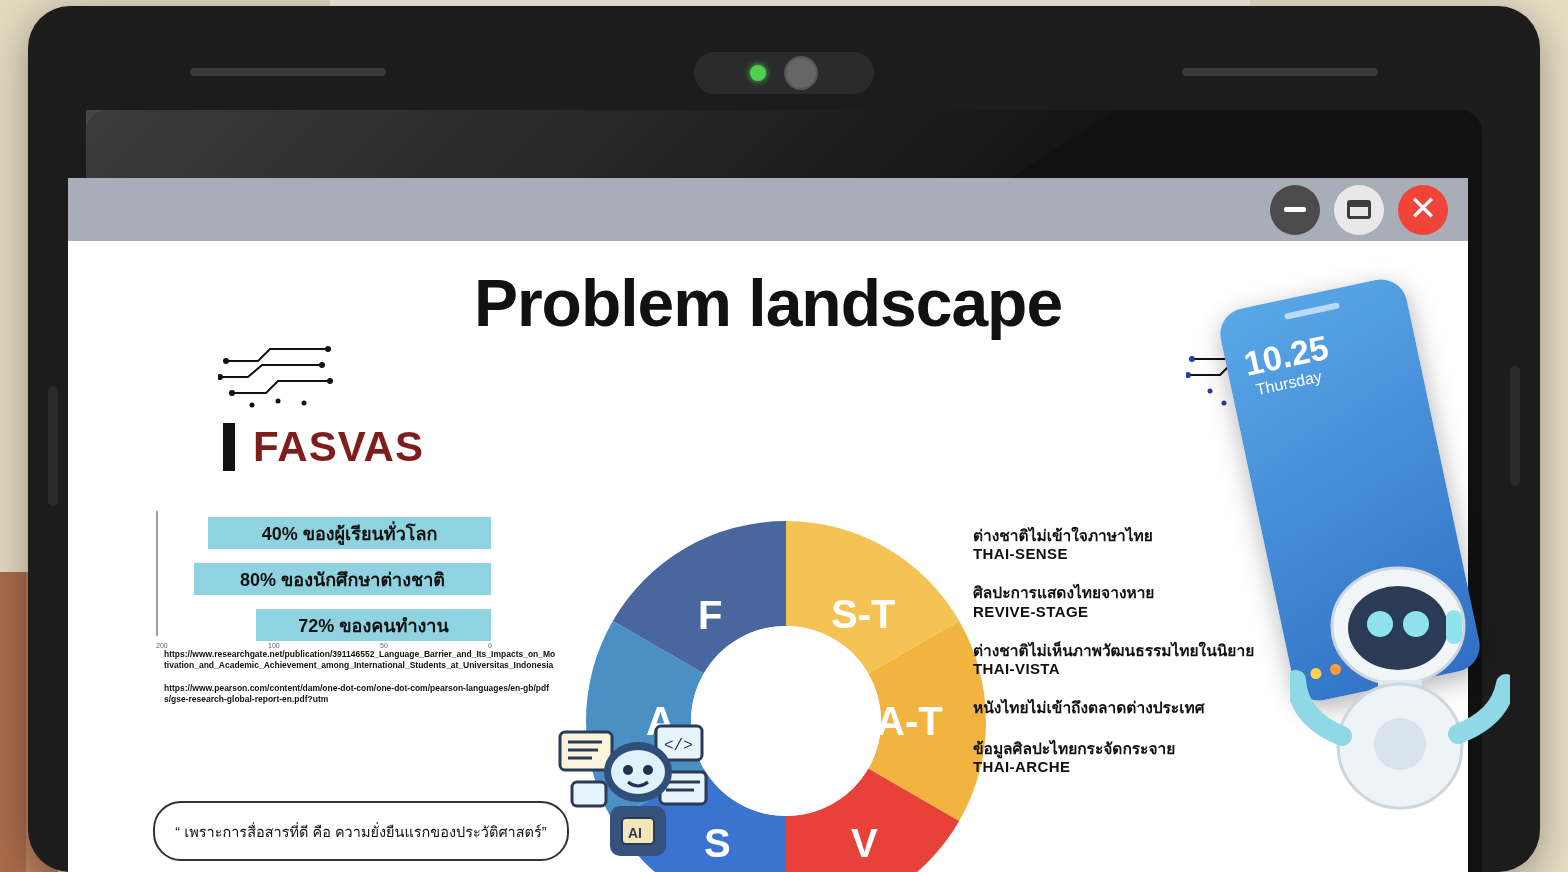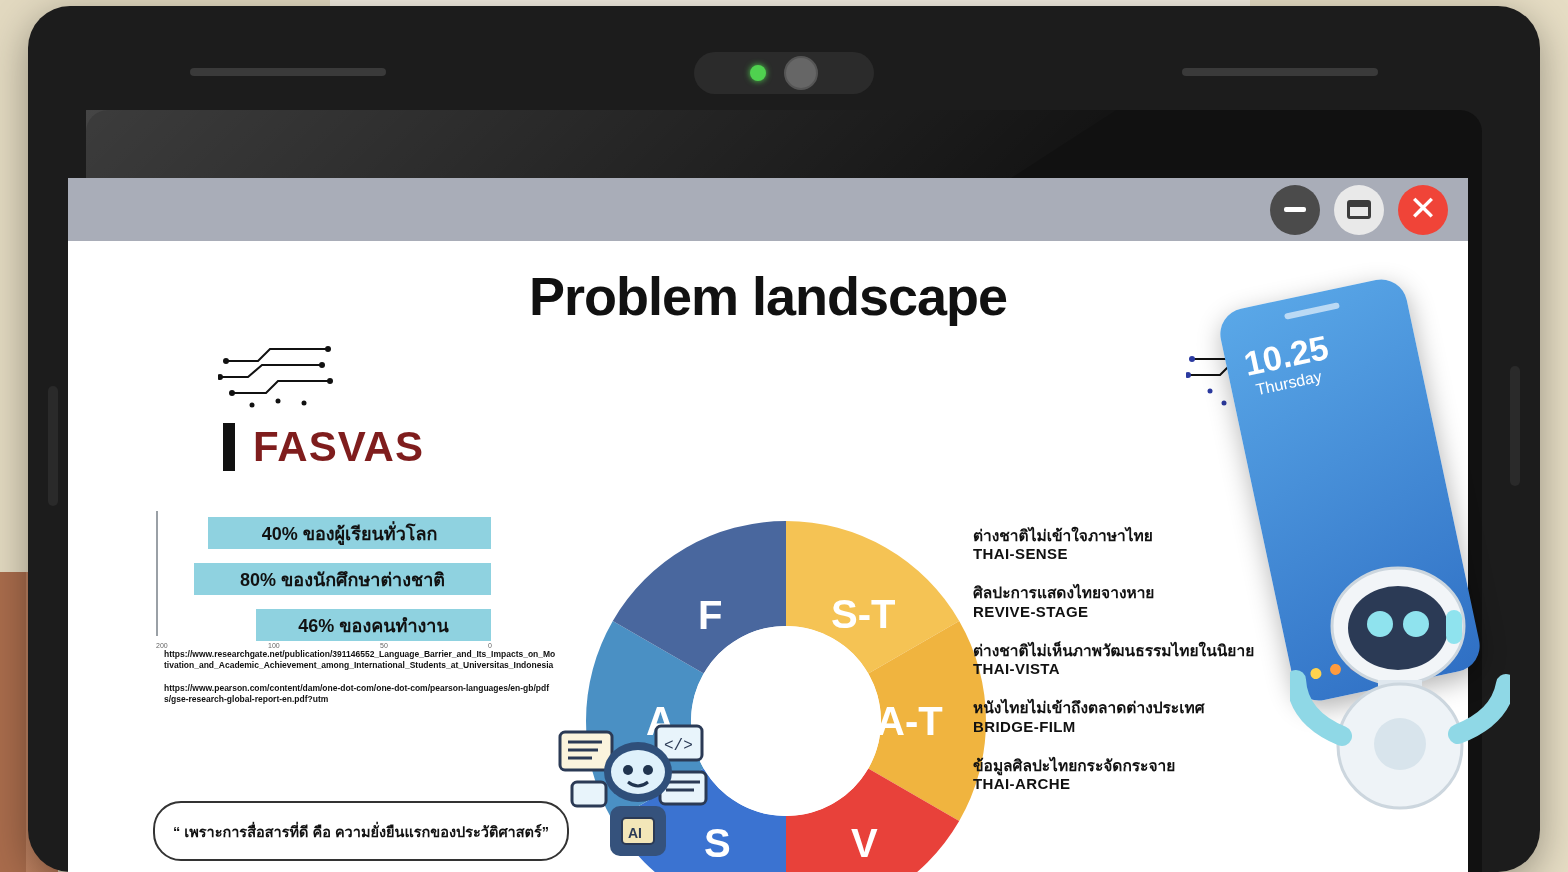--- a/index.html
+++ b/index.html
@@ -58,21 +58,21 @@
   .win-max{background:#e9e9e9;}
   .win-close{background:#f04438;}
   .min-glyph{width:22px;height:5px;background:#fff;border-radius:2px;}
   .max-glyph{width:24px;height:19px;border:3px solid #3c3c3c;border-radius:3px;border-top-width:7px;box-sizing:border-box;}
   .close-glyph{color:#fff;font-size:34px;line-height:1;font-weight:300;transform:translateY(-2px);}
 
   .slide{position:absolute;left:0;top:63px;width:100%;height:631px;background:#fff;}
 
   .slide-title{
     position:absolute;left:0;top:24px;width:100%;text-align:center;
-    font-size:54px;font-weight:bold;color:#111;letter-spacing:-1px;
+    font-size:66px;font-weight:bold;color:#111;letter-spacing:-1px;
   }
   .circuit{position:absolute;top:98px;}
   .circuit.left{left:150px;}
   .circuit.right{left:1118px;}
 
   .fasvas-head{position:absolute;left:155px;top:182px;display:flex;align-items:center;gap:18px;}
   .fasvas-bar{width:12px;height:48px;background:#111;}
   .fasvas-text{font-size:42px;font-weight:bold;color:#7f1d1d;letter-spacing:1px;}
 
   
@@ -83,21 +83,21 @@
   .chart .tick{position:absolute;bottom:-13px;font-size:7px;color:#666;}
 
   .sources{position:absolute;left:96px;top:408px;width:392px;}
   .sources p{margin:0 0 13px 0;font-size:8.5px;font-weight:bold;color:#111;line-height:1.25;word-break:break-all;}
 
   .quote{
     position:absolute;left:85px;top:560px;width:412px;height:56px;
     border:2px solid #333;border-radius:28px;background:#fff;
     display:flex;align-items:center;justify-content:center;text-align:center;
   }
-  .quote span{font-size:14.5px;font-weight:bold;color:#111;}
+  .quote span{font-size:14.5px;font-weight:normal;color:#111;}
 
   
   .donut-wrap{position:absolute;left:508px;top:270px;width:420px;height:420px;}
   .donut-label{position:absolute;font-size:40px;font-weight:bold;color:#fff;}
 
   
   .right-list{position:absolute;left:905px;top:285px;width:330px;}
   .right-list .item{margin-bottom:21px;}
   .right-list .th{font-size:15.5px;font-weight:bold;color:#111;line-height:1.25;}
   .right-list .code{font-size:15px;font-weight:bold;color:#111;letter-spacing:.4px;}
@@ -200,21 +200,21 @@
 
     <div class="chart">
       <div class="axis"></div>
       <div class="bar" style="left:52px;top:6px;width:283px;">
         <span>40% ของผู้เรียนทั่วโลก</span>
       </div>
       <div class="bar" style="left:38px;top:52px;width:297px;">
         <span>80% ของนักศึกษาต่างชาติ</span>
       </div>
       <div class="bar" style="left:100px;top:98px;width:235px;">
-        <span>46% ของคนทำงาน</span>
+        <span>72% ของคนทำงาน</span>
       </div>
       <div class="tick" style="left:0px;">200</div>
       <div class="tick" style="left:112px;">100</div>
       <div class="tick" style="left:224px;">50</div>
       <div class="tick" style="left:332px;">0</div>
     </div>
 
     <div class="sources">
       <p>https://www.researchgate.net/publication/391146552_Language_Barrier_and_Its_Impacts_on_Motivation_and_Academic_Achievement_among_International_Students_at_Universitas_Indonesia</p>
       <p>https://www.pearson.com/content/dam/one-dot-com/one-dot-com/pearson-languages/en-gb/pdfs/gse-research-global-report-en.pdf?utm</p>
@@ -253,21 +253,20 @@
       <div class="item">
         <div class="th">ศิลปะการแสดงไทยจางหาย</div>
         <div class="code">REVIVE-STAGE</div>
       </div>
       <div class="item">
         <div class="th">ต่างชาติไม่เห็นภาพวัฒนธรรมไทยในนิยาย</div>
         <div class="code">THAI-VISTA</div>
       </div>
       <div class="item">
         <div class="th">หนังไทยไม่เข้าถึงตลาดต่างประเทศ</div>
-        <div class="code">BRIDGE-FILM</div>
       </div>
       <div class="item">
         <div class="th">ข้อมูลศิลปะไทยกระจัดกระจาย</div>
         <div class="code">THAI-ARCHE</div>
       </div>
     </div>
 
   </div>
 </div>
 

